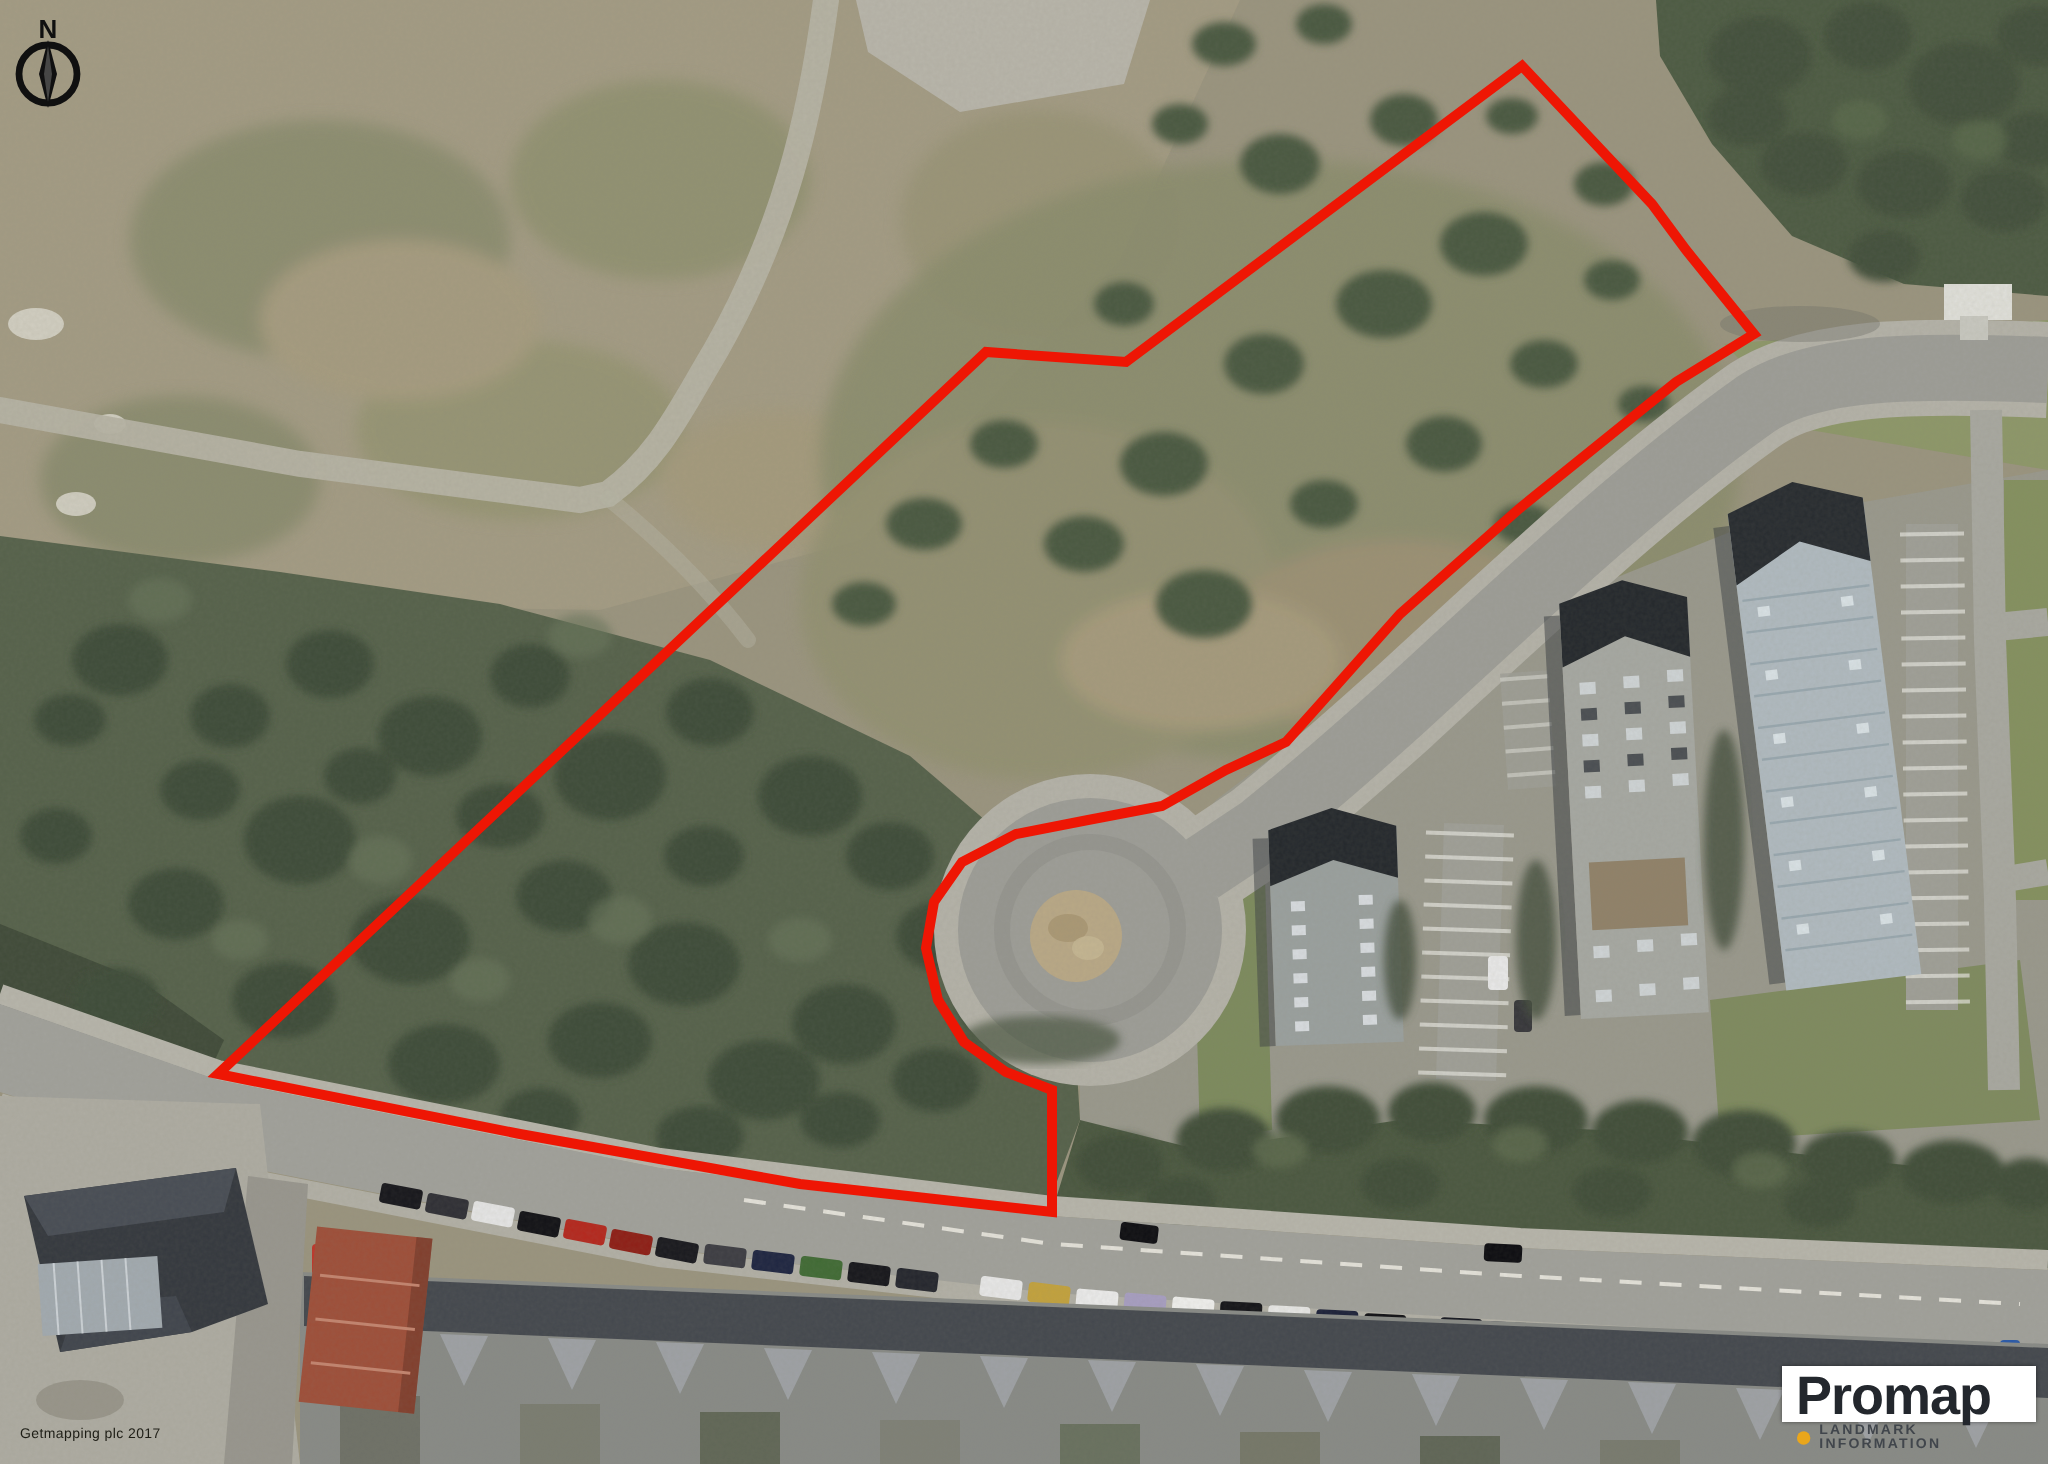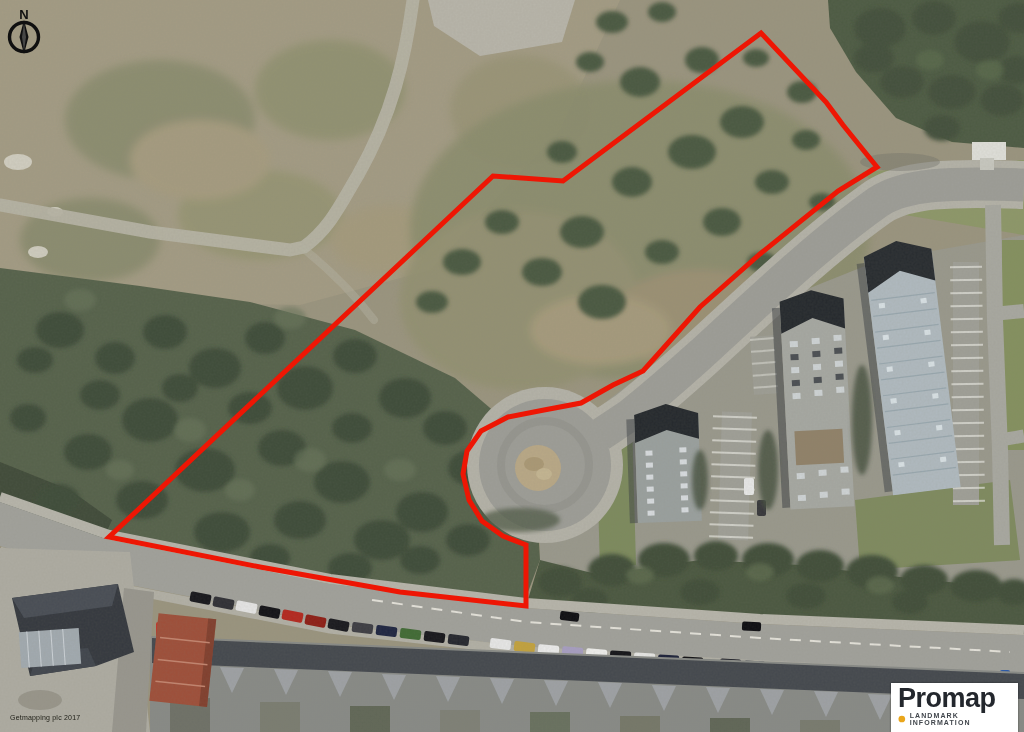--- a/index.html
+++ b/index.html
@@ -2,21 +2,21 @@
 <html><head>
 <meta charset="utf-8">
 <style>
   html,body{margin:0;padding:0;background:#222;}
   .stage{position:relative;width:1024px;height:732px;overflow:hidden;
          font-family:"Liberation Sans",sans-serif;background:#9a947e;}
   .stage svg.scene{position:absolute;left:0;top:0;}
   .overlay{position:absolute;}
   .compass{left:3px;top:6px;width:44px;height:50px;}
   .attribution{left:10px;top:714px;font-size:7px;color:#1d1d15;letter-spacing:.2px;}
-  .promap{left:891px;top:683px;width:127px;height:50px;background:#ffffff;
+  .promap{left:891px;top:683px;width:127px;height:28px;background:#ffffff;
           box-shadow:0 0 2px rgba(0,0,0,.45);padding:1px 0 0 7px;box-sizing:border-box;}
   .promap .brand{font-size:27px;font-weight:bold;color:#23272d;letter-spacing:-.5px;line-height:29px;}
   .promap .tagrow{display:flex;align-items:center;gap:4px;margin-top:-1px;}
   .promap .tagline{font-size:7px;font-weight:bold;color:#41464c;letter-spacing:1.1px;}
   .boundary{fill:none;stroke-linejoin:miter;stroke-miterlimit:8;}
 </style>
 </head>
 <body>
 
 <div class="stage">

